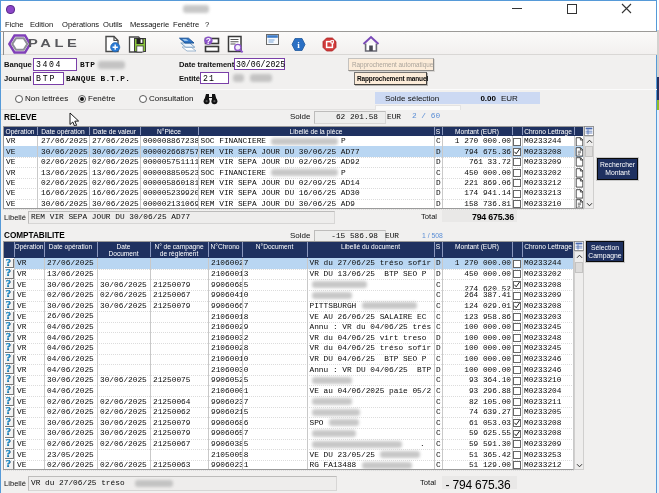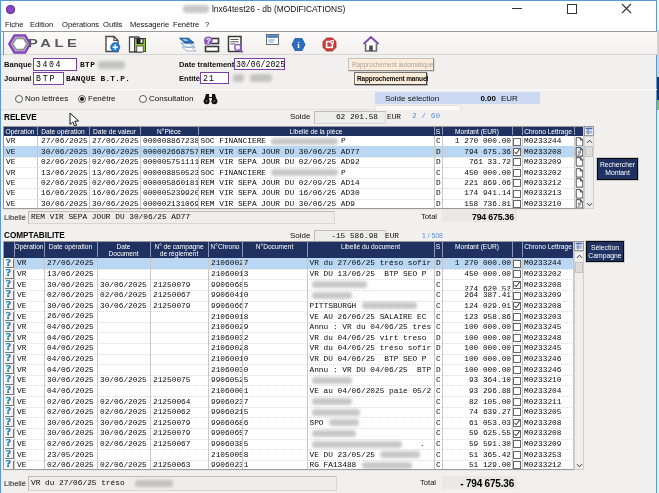--- a/index.html
+++ b/index.html
@@ -17,21 +17,20 @@
 <div class="abs" style="left:0;top:0;width:657px;height:1px;background:#569ad8;"></div>
 <div class="abs" style="left:0;top:0;width:1px;height:493px;background:#569ad8;"></div>
 <div class="abs" style="left:656px;top:0;width:1px;height:493px;background:#569ad8;"></div>
 <div class="abs" style="left:657px;top:0;width:2px;height:493px;background:#ffffff;"></div>
 <div class="abs" style="left:657px;top:30px;width:2px;height:47px;background:#d4d2d0;"></div>
 <div class="abs" style="left:657px;top:77px;width:2px;height:23px;background:#23305e;"></div>
 <div class="abs" style="left:657px;top:100px;width:2px;height:10px;background:#8fbc26;"></div>
 <div class="abs" style="left:657px;top:110px;width:2px;height:383px;background:#e8effa;"></div>
 <div class="abs" style="left:6px;top:5px;width:9px;height:9px;background:#8b45c8;border-radius:4px;border:1px solid #5a2d8a;box-sizing:border-box;"></div>
 <div class="blur" style="left:183px;top:5px;width:26px;height:8px;"></div>
-<div class="abs" style="left:212px;top:4px;font-size:8.4px;color:#111;">lnx64test26 - db (MODIFICATIONS)</div>
 <div class="abs" style="left:512px;top:8px;width:10px;height:1px;background:#333;"></div>
 <div class="abs" style="left:567px;top:4px;width:8px;height:8px;border:1px solid #333;"></div>
 <svg class="abs" style="left:621px;top:3px" width="11" height="11" viewBox="0 0 11 11">
       <path d="M1 1 L10 10 M10 1 L1 10" stroke="#333" stroke-width="1.1"></path>
     </svg>
 <div class="abs" style="left:1px;top:18px;width:655px;height:13px;background:#ffffff;"></div>
 <div class="abs" style="left:5px;top:20px;font-size:7.6px;color:#111;">Fiche</div>
 <div class="abs" style="left:30px;top:20px;font-size:7.6px;color:#111;">Edition</div>
 <div class="abs" style="left:62px;top:20px;font-size:7.6px;color:#111;">Opérations</div>
 <div class="abs" style="left:103px;top:20px;font-size:7.6px;color:#111;">Outils</div>
@@ -620,13 +619,13 @@
       <path d="M1 1.2 L3.5 3.8 L6 1.2" fill="none" stroke="#333" stroke-width="1"></path>
     </svg>
 <div class="abs navy" style="left:586px;top:241px;width:38px;height:21px;border:1px solid #0a0a0a;outline:1px solid #c8c8c8;box-sizing:border-box;"></div>
 <div class="abs" style="left:586px;top:243.5px;width:38px;text-align:center;color:#fff;font-size:6.8px;line-height:1.25;">Sélection<br>Campagne</div>
 <div class="abs" style="left:4px;top:479px;font-size:7.6px;color:#101010;">Libellé</div>
 <div class="sunk" style="left:28px;top:476px;width:307px;height:13px;background:#eeedec;"></div>
 <div class="gtx" style="left:31px;top:479px;font-weight:400;">VR du 27/06/25 tréso</div>
 <div class="blur" style="left:135px;top:480px;width:38px;height:7px;"></div>
 <div class="abs" style="left:420px;top:478px;font-size:7.6px;color:#101010;">Total</div>
 <div class="abs" style="left:442px;top:476px;width:75px;height:13px;background:#e9e8e7;"></div>
-<div class="abs" style="left:442px;top:478px;width:72px;text-align:right;font-size:10px;font-weight:700;color:#000;letter-spacing:-0.2px;">- 794 675.36</div>
+<div class="abs" style="left:442px;top:478px;width:72px;text-align:center;font-size:12px;font-weight:400;color:#000;letter-spacing:-0.2px;">- 794 675.36</div>
 </div>
 </body></html>

